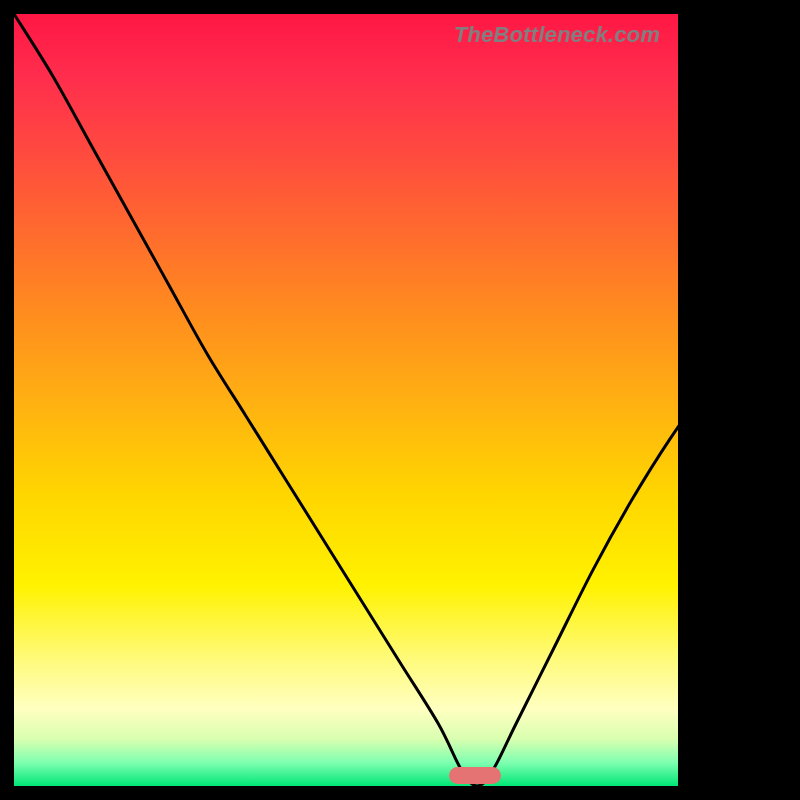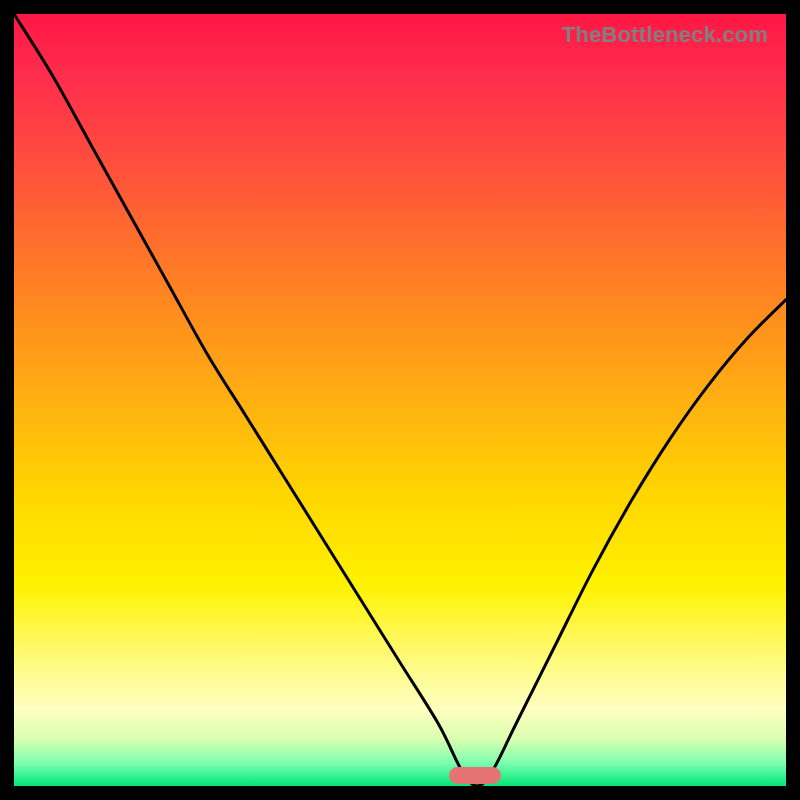--- a/index.html
+++ b/index.html
@@ -1,37 +1,38 @@
 <!DOCTYPE html>
 <html><head>
 <meta charset="utf-8">
 <style>
   * { margin: 0; padding: 0; box-sizing: border-box; }
   body { width: 800px; height: 800px; overflow: hidden; background: #000; position: relative; }
   .chart-container {
     position: absolute;
     left: 14px;
     top: 14px;
-    width: 772px;
+    width: 664px;
     height: 772px;
     background: linear-gradient(to bottom,
       #ff1744 0%,
       #ff2d4d 8%,
       #ff4a3f 18%,
       #ff6a2e 28%,
       #ff8a1f 38%,
       #ffb012 50%,
       #ffd500 62%,
       #fff200 74%,
       #fffb80 84%,
       #ffffc0 90%,
       #d8ffb0 94%,
       #7dffb0 97%,
       #00e676 100%
     );
+    font-style: italic;
   }
   .watermark {
     position: absolute;
     top: 8px;
     right: 18px;
     font-family: Arial, Helvetica, sans-serif;
     font-size: 22px;
     font-weight: 600;
     color: #808080;
     letter-spacing: 0.2px;

